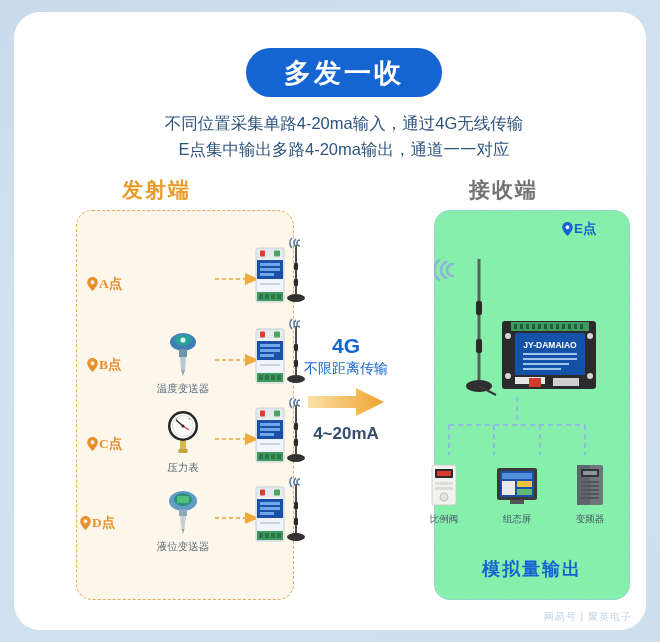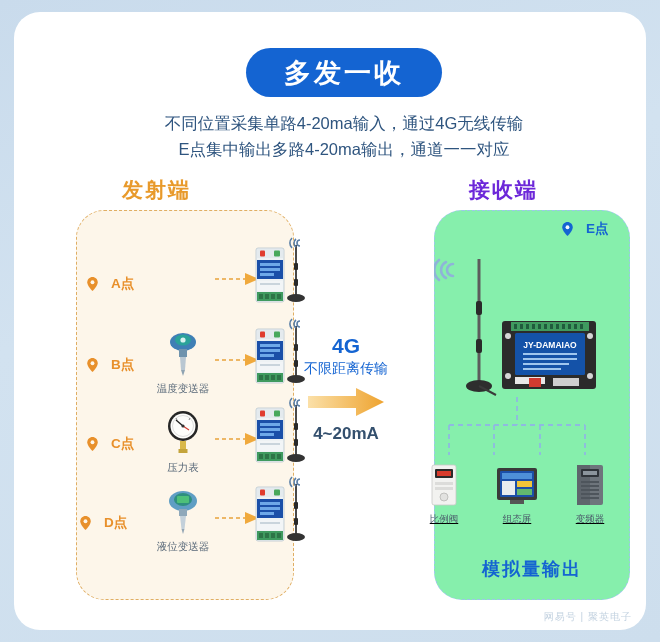--- a/index.html
+++ b/index.html
@@ -41,25 +41,25 @@
     text-align: center;
     color: #2f557f; font-size: 16.5px; line-height: 26px;
     font-weight: 500;
   }
 
   
   .sec-head {
     position: absolute; font-size: 21px; font-weight: bold;
   }
   .sec-head.tx { left: 108px; top: 164px; color: #e89a2b; letter-spacing: 2px; }
-  .sec-head.rx { left: 455px; top: 164px; color: #6d28d9; letter-spacing: 2px; }
+  .sec-head.rx { left: 455px; top: 164px; color: #737373; letter-spacing: 2px; }
 
   
   .panel {
-    position: absolute; border-radius: 28px;
+    position: absolute; border-radius: 16px; font-family: Liberation Serif, serif;
   }
   .panel-left {
     left: 62px; top: 198px; width: 218px; height: 390px;
     background: #fdf6ea;
     border: 1.5px dashed #e0ae63;
   }
   .panel-right {
     left: 420px; top: 198px; width: 196px; height: 390px;
     background: #86efac;
     border: 1.5px dashed #9dc6ea;
@@ -67,21 +67,21 @@
   .panel-foot {
     position: absolute; bottom: 18px; width: 100%;
     text-align: center; font-size: 18px; font-weight: bold;
     letter-spacing: 2px;
   }
   .panel-left .panel-foot { color: #e89a2b; }
   .panel-right .panel-foot { color: #1464d2; }
 
   
   .pt {
-    position: absolute; display: flex; align-items: center; gap: 13px;
+    position: absolute; display: flex; align-items: center; gap: 1px;
     font-size: 13.5px; font-weight: bold;
   }
   .pt.orange { color: #e8902b; }
   .pt.blue { color: #1464d2; }
   .pin { width: 11px; height: 14px; display: block; }
 
   
   .row { position: absolute; left: 0; width: 218px; height: 80px; }
   .sensor {
     position: absolute; left: 74px; top: 2px;
@@ -111,21 +111,21 @@
 
   
   .rx-pt { position: absolute; left: 548px; top: 208px; }
   .rx-wifi { position: absolute; left: 420px; top: 244px; }
   .rx-antenna { position: absolute; left: 448px; top: 245px; }
   .rx-module { position: absolute; left: 487px; top: 308px; }
   .rx-tree { position: absolute; left: 420px; top: 385px; }
 
   .out-row { position: absolute; left: 408px; top: 452px; width: 190px;
              display: flex; justify-content: space-between; }
-  .out-item { width: 44px; text-align: center; text-decoration: underline; }
+  .out-item { width: 44px; text-align: center; }
   .out-cap { font-size: 9.5px; color: #4a5a6a; margin-top: 3px; white-space: nowrap; }
 
   .watermark {
     position: absolute; right: 14px; bottom: 6px;
     font-size: 10px; color: #c3d2e0; letter-spacing: 1px;
   }
 </style>
 </head>
 <body>
 

